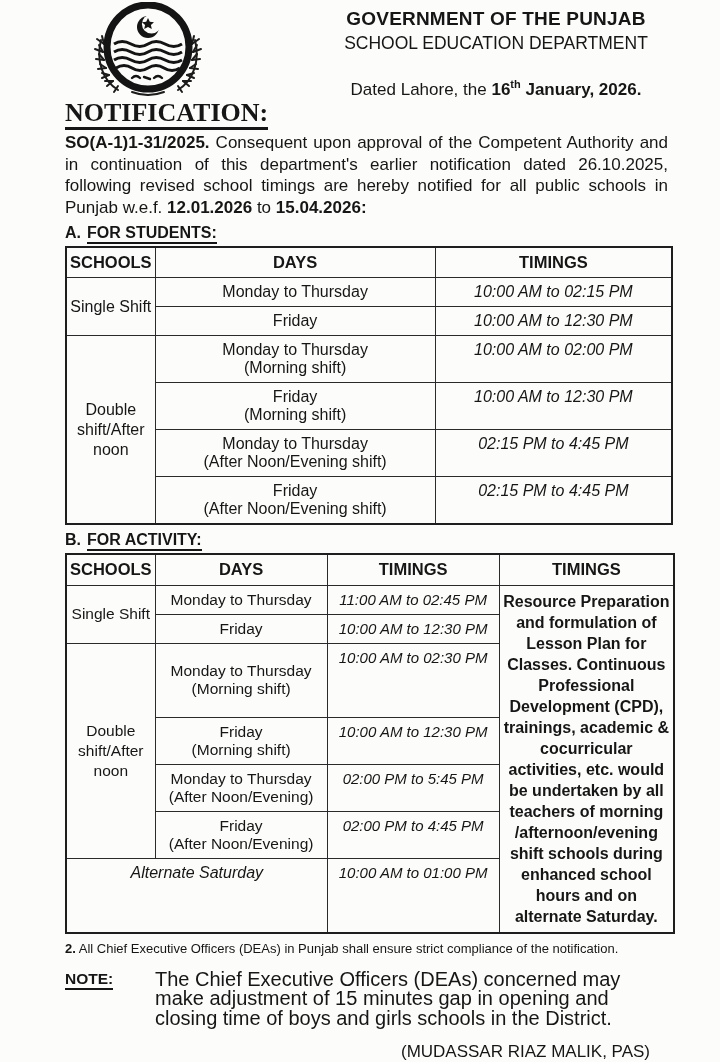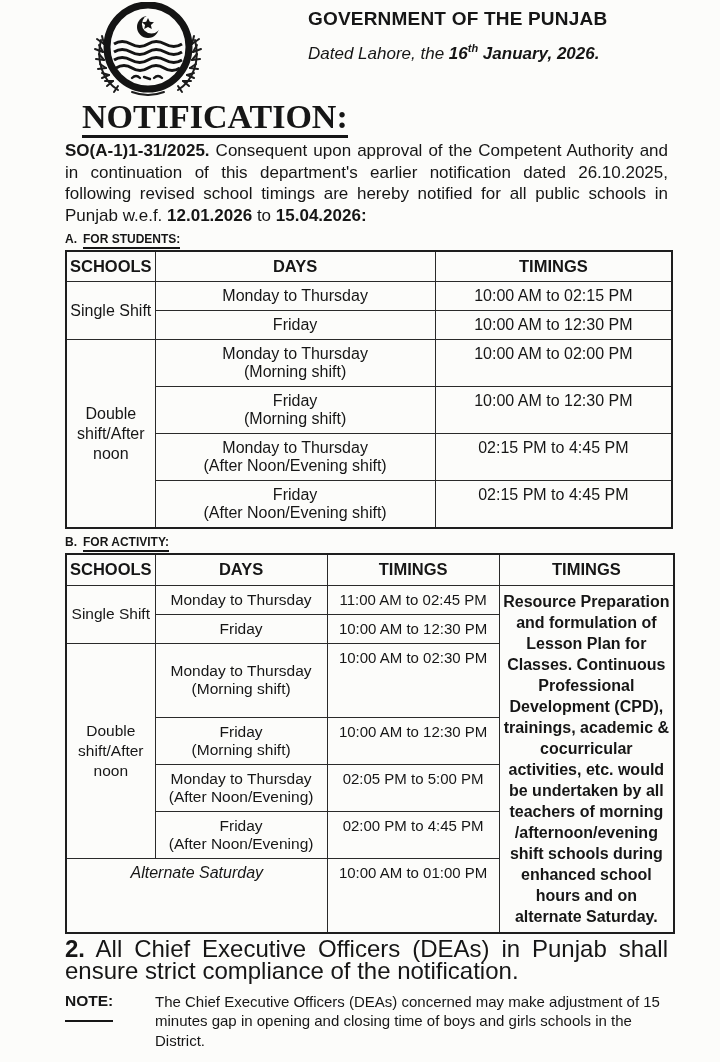--- a/index.html
+++ b/index.html
@@ -11,90 +11,90 @@
     background:#fcfcfa;
     color:#161616;
     font-family:"Liberation Sans", sans-serif;
     overflow:hidden;
   }
   
   .hdr { position:relative; height:94px; }
   .logo-box { position:absolute; left:84px; top:2px; width:128px; height:94px; }
   .hdr-text {
     position:absolute; left:308px; top:8px; width:376px;
-    text-align:left;
+    text-align:center;
   }
   .hdr-title   { font-size:19px; font-weight:bold; letter-spacing:.2px; }
   .hdr-sub     { font-size:17.5px; margin-top:3px; }
-  .hdr-date    { font-size:17px; margin-top:12px;font-style:italic; }
+  .hdr-date    { font-size:17px; margin-top:24px; }
   .hdr-date b sup { font-size:11px; }
   
   .notif-h {
-    margin:4px 0 0 82px;
+    margin:4px 0 0 65px;
     font-family:"Liberation Serif", serif;
-    font-size:34px; font-weight:bold;
+    font-size:26px; font-weight:bold;
     display:inline-block;
   }
   .notif-h .u2 { border-bottom:3px solid #161616; padding-bottom:0px; }
   .body-para {
     margin:4px 52px 0 65px;
     font-size:17px; line-height:21.5px;
     text-align:justify;
   }
   
-  .sec-h { margin:6px 0 4px 65px; font-size:12px; font-weight:bold; }
+  .sec-h { margin:6px 0 4px 65px; font-size:16px; font-weight:bold; }
   .sec-h .pfx { margin-right:6px; }
   .sec-h .u { border-bottom:2.5px solid #161616; padding-bottom:1px; }
   
   table.doc-table {
     border-collapse:collapse;
     margin-left:65px;
     border:2.5px solid #1e1e1e;
     table-layout:fixed;
   }
   .doc-table td, .doc-table th {
     border:1.5px solid #2a2a2a;
     font-size:16px;
     text-align:center;
     padding:5px 3px;
   }
   .doc-table th { font-weight:bold; font-size:16.5px; }
   .pre { white-space:pre-line; }
-  .t-cell { vertical-align:top; padding-top:3px; }
+  .t-cell { vertical-align:top; padding-top:3px;font-style:italic; }
   .school-cell { vertical-align:middle; line-height:20px; }
   
   .col-a1{width:85px;} .col-a2{width:280px;} .col-a3{width:237px;}
   
   .col-b1{width:84px;} .col-b2{width:172px;} .col-b3{width:172px;} .col-b4{width:175px;}
   .tblA th{height:30px;} .tblB th{height:31px;}
   .rowS{height:25px;} .rowD{height:45px;} .rowSat{height:74px;}
   .tblB td{font-size:15.5px;}
   .tblB .t-cell{font-size:15px;}
   .activity-cell {
     vertical-align:top;
     text-align:justify;
     font-size:16px !important; line-height:21px;
     padding:3px 6px;
     font-weight:bold;
   }
   .sat-cell { vertical-align:top; padding-top:4px; }
   
   .compliance {
     margin:4px 52px 0 65px;
-    font-size:24px; line-height:22px;
+    font-size:13px; line-height:22px;
     text-align:justify;
   }
   .note-row { display:flex; margin:10px 52px 0 65px; }
   .note-label {
     width:90px; flex:none;
     font-size:15.5px; font-weight:bold;
   }
-  .note-label span { border-bottom:2px solid #161616; padding-bottom:11px;text-align:right; }
+  .note-label span { border-bottom:2px solid #161616; padding-bottom:1px;text-align:right; }
   .note-text {
-    flex:1; font-size:15px; line-height:19.5px; text-align:left;
+    flex:1; font-size:20px; line-height:19.5px; text-align:left;
   }
   .sig-block {
     margin:14px 22px 0 auto;
     width:345px;
     text-align:center;
   }
   .sig-name { font-size:17px; }
 </style>
 </head>
 <body>
@@ -127,20 +127,21 @@
           <path d="M30,50 q8,-5 17,0 t17,0 t17,0 t17,0"></path>
           <path d="M30,58 q8,-5 17,0 t17,0 t17,0 t17,0"></path>
           <path d="M32,66 q8,-5 16,0 t16,0 t16,0 t16,0"></path>
         </g>
 
         <path d="M48,76 q4,-4 8,0 M60,75 l6,2 M70,76 q4,-4 8,0" stroke="#141414" stroke-width="2.4" fill="none" stroke-linecap="round"></path>
       </svg>
     </div>
     <div class="hdr-text">
       <div class="hdr-title">GOVERNMENT OF THE PUNJAB</div>
+      <div class="hdr-sub">SCHOOL EDUCATION DEPARTMENT</div>
       <div class="hdr-date"><span>Dated Lahore, the </span><b><span>16</span><sup>th</sup><span> January, 2026.</span></b></div>
     </div>
   </div>
 
   <div>
     <span class="notif-h"><span class="u2">NOTIFICATION:</span></span>
   </div>
   <p class="body-para"><b>SO(A-1)1-31/2025.</b><span> Consequent upon approval of the Competent Authority and in continuation of this department's earlier notification dated 26.10.2025, following revised school timings are hereby notified for all public schools in Punjab w.e.f. </span><b>12.01.2026</b><span> to </span><b>15.04.2026</b><b>:</b></p>
 
   <div class="sec-h">
@@ -227,21 +228,21 @@
       <td class="t-cell">10:00 AM to 02:30 PM</td>
     </tr>
     <tr class="rowD">
       <td class="pre">Friday
 (Morning shift)</td>
       <td class="t-cell">10:00 AM to 12:30 PM</td>
     </tr>
     <tr class="rowD">
       <td class="pre">Monday to Thursday
 (After Noon/Evening)</td>
-      <td class="t-cell">02:05 PM to 5:00 PM</td>
+      <td class="t-cell">02:00 PM to 5:45 PM</td>
     </tr>
     <tr class="rowD">
       <td class="pre">Friday
 (After Noon/Evening)</td>
       <td class="t-cell">02:00 PM to 4:45 PM</td>
     </tr>
     <tr class="rowSat">
       <td class="sat-cell" colspan="2" style="font-size:16px;font-style:italic;">Alternate Saturday</td>
       <td class="t-cell">10:00 AM to 01:00 PM</td>
     </tr>

